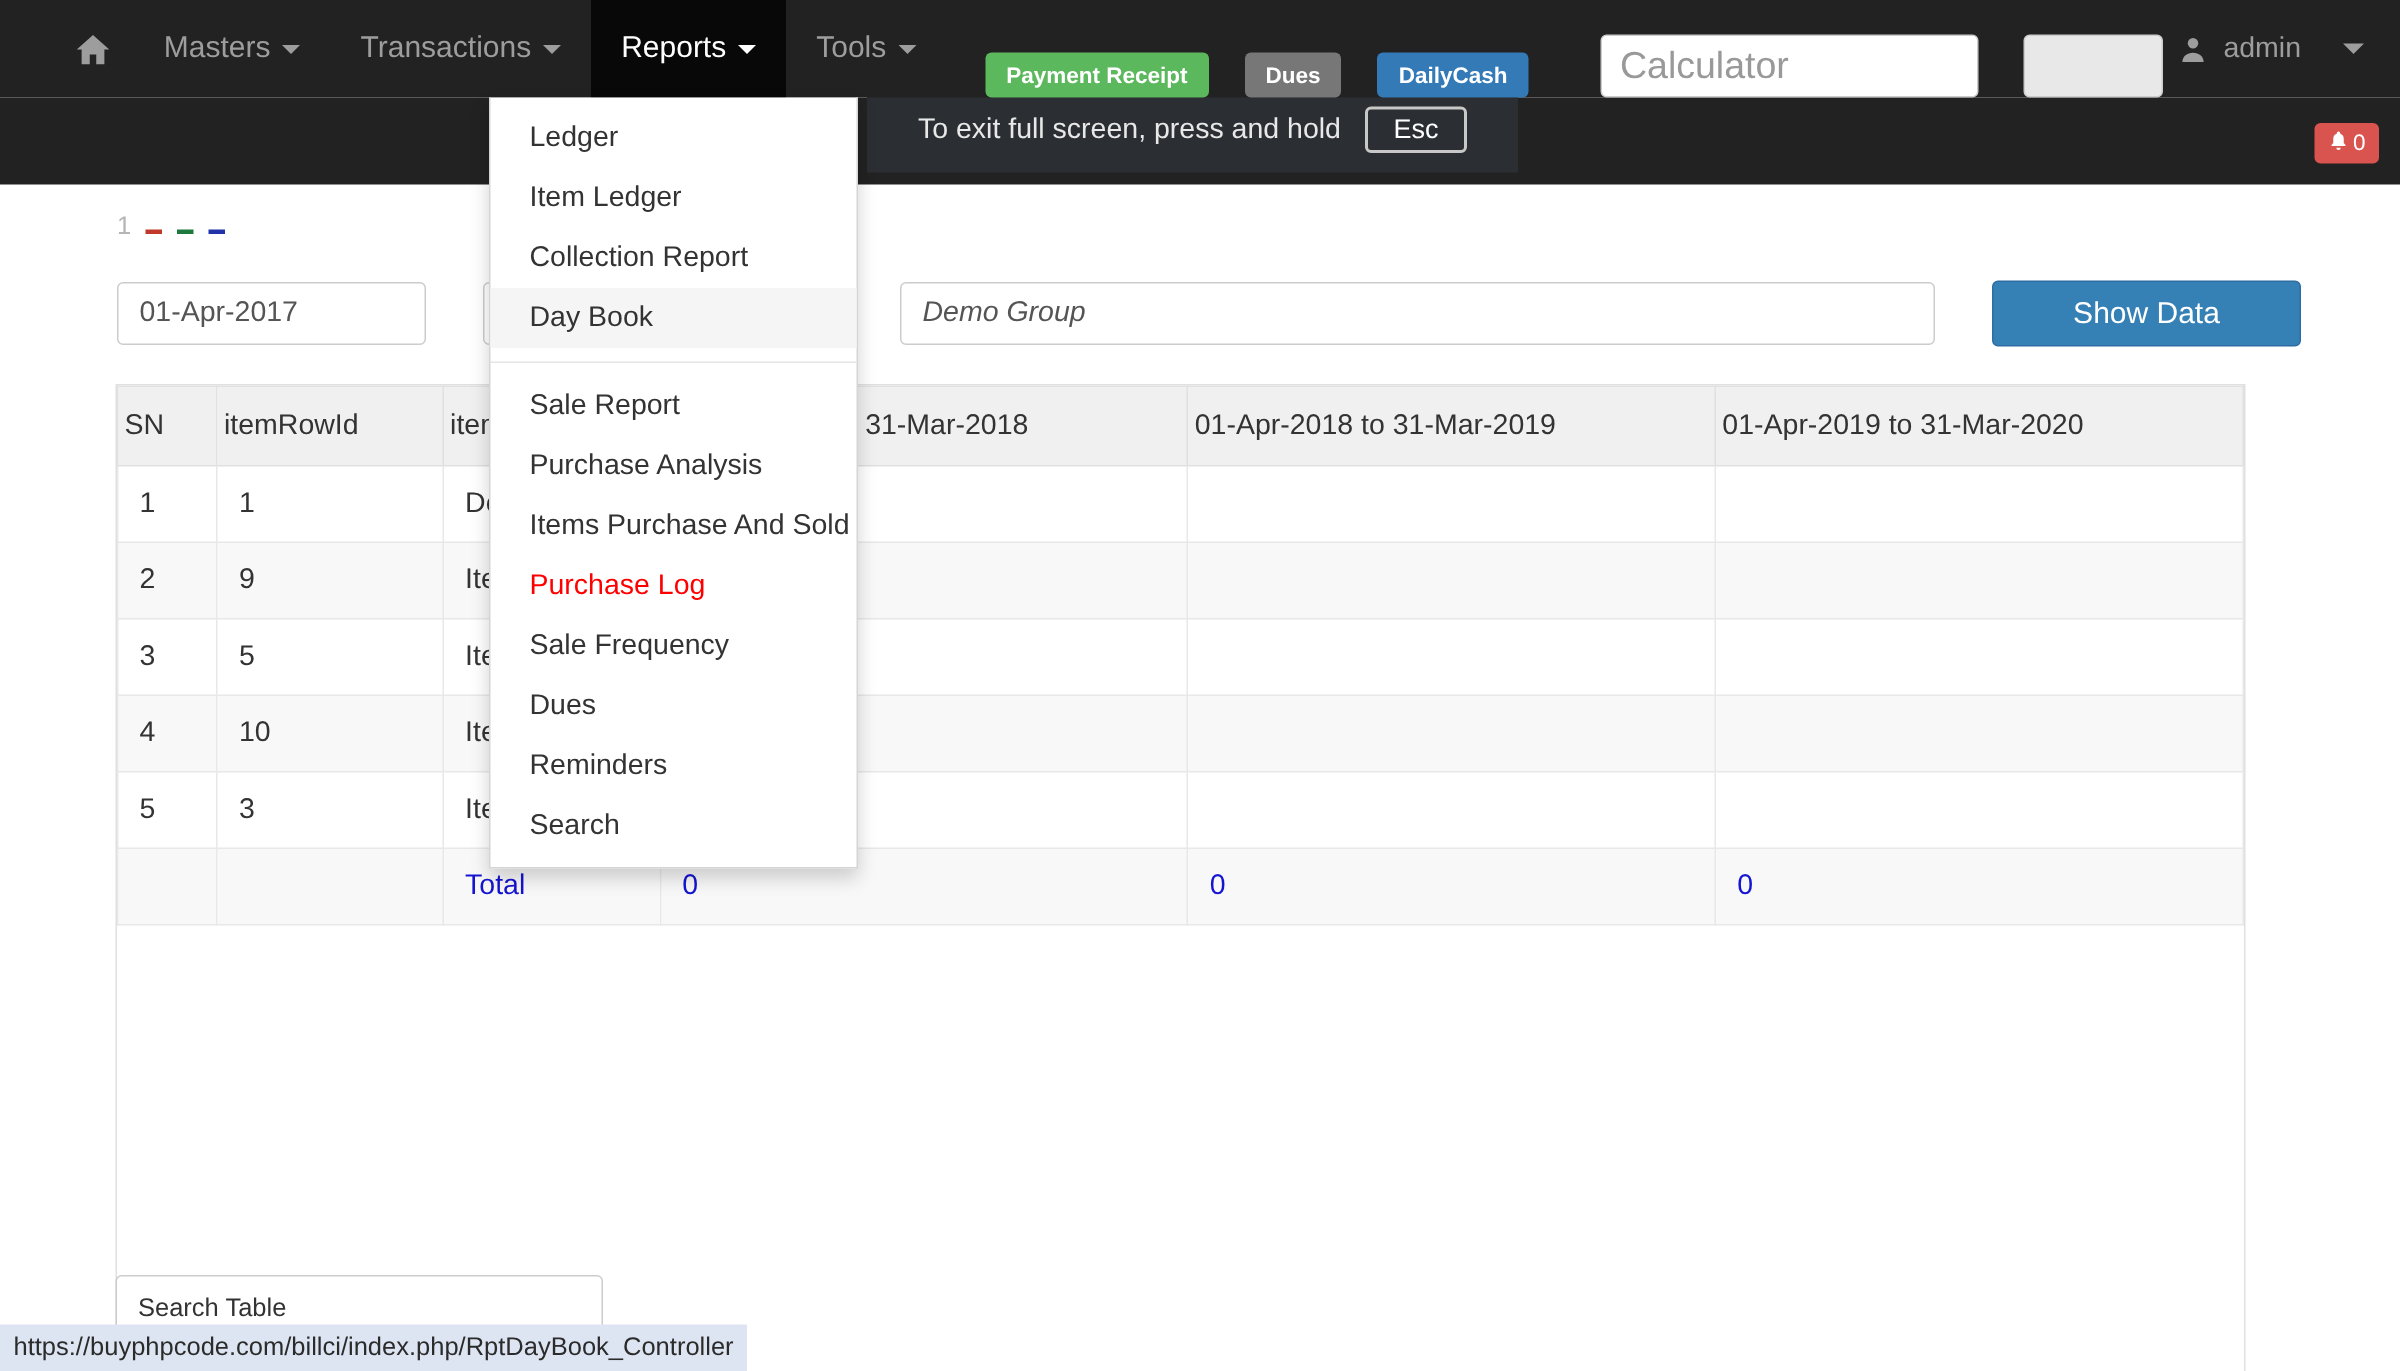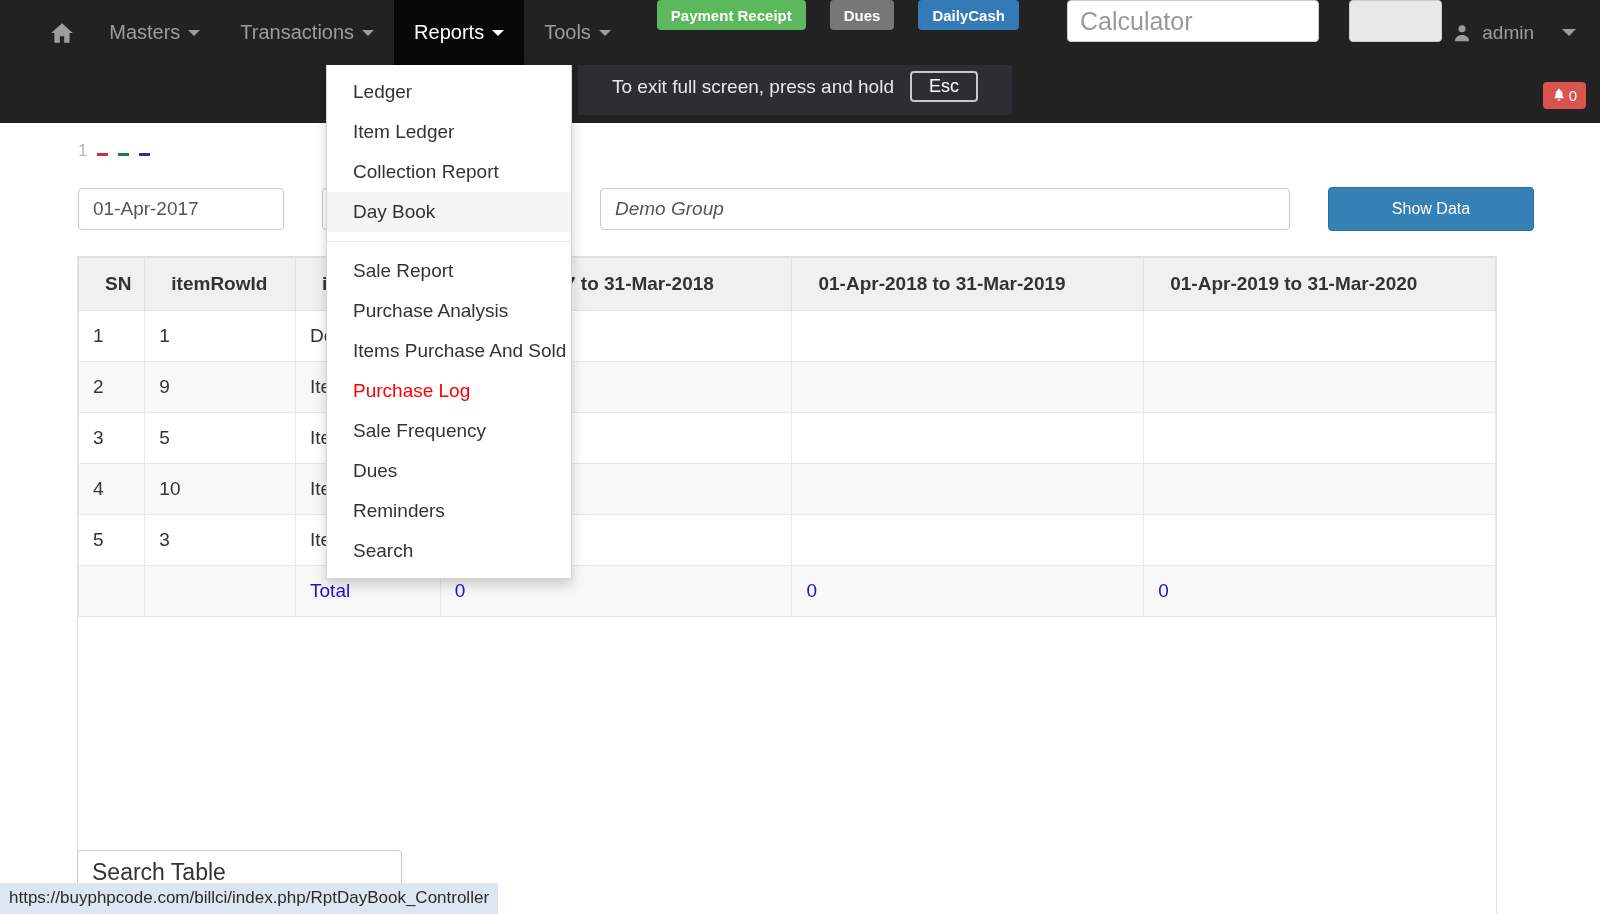--- a/index.html
+++ b/index.html
@@ -8,21 +8,21 @@
     background: #fff;
     font-family: "Liberation Sans", sans-serif;
     overflow: hidden;
   }
 
   
   .navbar {
     position: absolute; top: 0; left: 0;
     width: 1600px; height: 65px;
     background: #222222;
-    display: flex; align-items: flex-start;
+    display: flex; align-items: flex-end;
     z-index: 30;
     padding-left: 35px;
   }
   .nav-home {
     width: 60px; height: 65px;
     display: flex; align-items: center; justify-content: center;
     cursor: pointer;
   }
   .home-icon svg { display: block; }
   .nav-item {
@@ -167,42 +167,42 @@
   }
   .fld-date { width: 206px; }
   .fld-mid  { width: 240px; margin-left: 38px; }
   .fld-group{ width: 690px; margin-left: 38px; font-style: italic; }
   .show-btn {
     margin-left: 38px;
     width: 206px; height: 44px;
     background: #3580b5;
     border: 1px solid #2e6da4;
     border-radius: 4px;
-    color: #fff; font-size: 16px;
+    color: #fff; font-size: 20px;
     cursor: pointer;
     font-family: "Liberation Sans", sans-serif;
   }
 
   
   .table-wrap {
     position: absolute; left: 77px; top: 133px;
     width: 1420px; height: 715px;
     border: 1px solid #e0e0e0;
     background: #fff;
     overflow: hidden;
   }
   table { border-collapse: collapse; width: 100%; table-layout: fixed; }
   thead th {
     background: #f0f0f0;
     border: 1px solid #e0e0e0;
     text-align: left;
-    font-weight: bold;
+    font-weight: normal;
     font-size: 19px;
     color: #333;
-    padding: 15px 26px;
+    padding: 15px 4px;
     height: 51px;
     white-space: nowrap;
     overflow: hidden;
   }
   tbody td {
     border: 1px solid #e8e8e8;
     font-size: 19px;
     color: #333;
     padding: 14px 14px;
     height: 46px;
@@ -217,21 +217,21 @@
   .col-p      { width: 350px; }
   .filler-row td { border: none; background: #fff; height: 260px; }
 
   
   .bottom-btn {
     position: absolute; left: 77px; top: 727px;
     width: 325px; height: 44px;
     background: #fff;
     border: 1px solid #ccc;
     border-radius: 4px;
-    font-size: 23px; color: #333;
+    font-size: 17px; color: #333;
     text-align: left; padding: 0 14px;
     cursor: pointer;
     font-family: "Liberation Sans", sans-serif;
   }
 
   
   .dropdown-menu {
     position: absolute;
     left: 326px; top: 65px;
     width: 246px;

